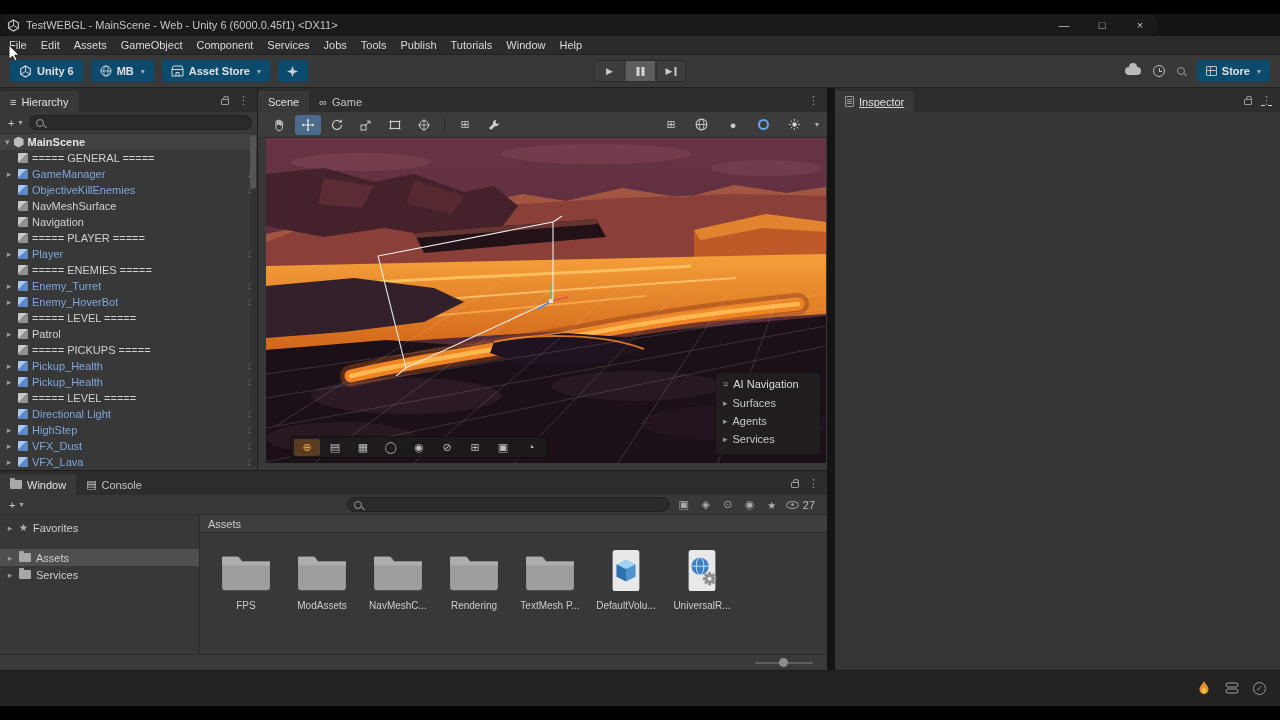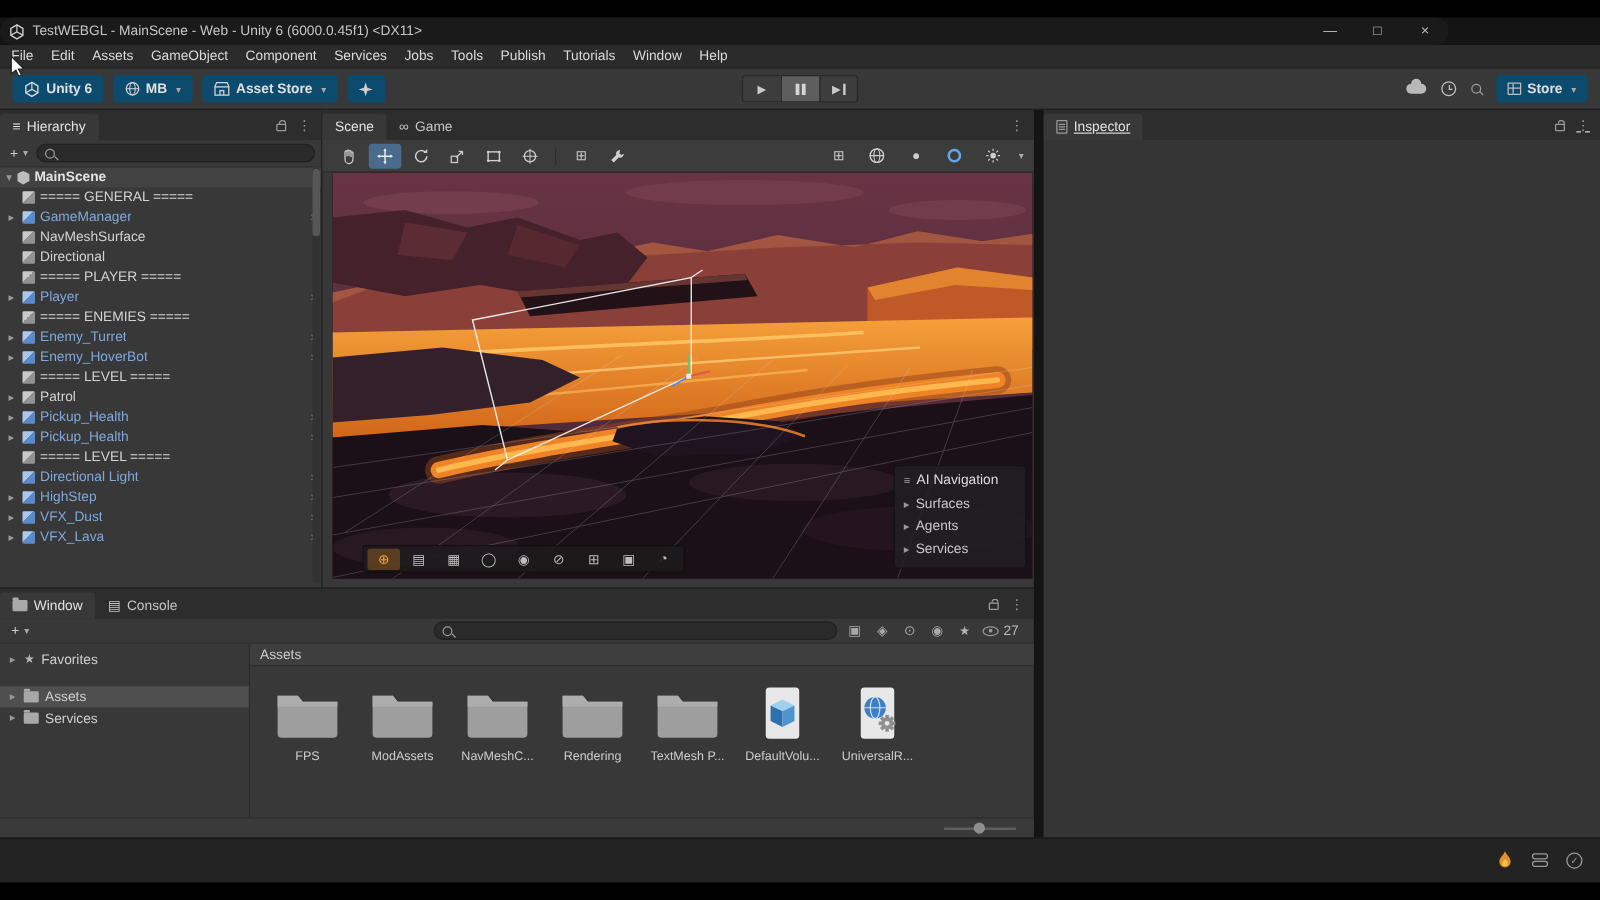--- a/index.html
+++ b/index.html
@@ -282,26 +282,31 @@
         <span class="cube"></span>
         <span class="hlabel plainc">===== GENERAL =====</span>
       </div>
       <div class="hrow">
         <span class="tri">▸</span>
         <span class="cube prefab-ic"></span>
         <span class="hlabel blue">GameManager</span>
         <span class="open-chev">›</span>
       </div>
       <div class="hrow">
+        <span class="cube prefab-ic"></span>
+        <span class="hlabel blue">ObjectiveKillEnemies</span>
+        <span class="open-chev">›</span>
+      </div>
+      <div class="hrow">
         <span class="cube"></span>
         <span class="hlabel plainc">NavMeshSurface</span>
       </div>
       <div class="hrow">
         <span class="cube"></span>
-        <span class="hlabel plainc">Directional</span>
+        <span class="hlabel plainc">Navigation</span>
       </div>
       <div class="hrow">
         <span class="cube"></span>
         <span class="hlabel plainc">===== PLAYER =====</span>
       </div>
       <div class="hrow">
         <span class="tri">▸</span>
         <span class="cube prefab-ic"></span>
         <span class="hlabel blue">Player</span>
         <span class="open-chev">›</span>
@@ -323,20 +328,24 @@
         <span class="open-chev">›</span>
       </div>
       <div class="hrow">
         <span class="cube"></span>
         <span class="hlabel plainc">===== LEVEL =====</span>
       </div>
       <div class="hrow">
         <span class="tri">▸</span>
         <span class="cube"></span>
         <span class="hlabel plainc">Patrol</span>
+      </div>
+      <div class="hrow">
+        <span class="cube"></span>
+        <span class="hlabel plainc">===== PICKUPS =====</span>
       </div>
       <div class="hrow">
         <span class="tri">▸</span>
         <span class="cube prefab-ic"></span>
         <span class="hlabel blue">Pickup_Health</span>
         <span class="open-chev">›</span>
       </div>
       <div class="hrow">
         <span class="tri">▸</span>
         <span class="cube prefab-ic"></span>

